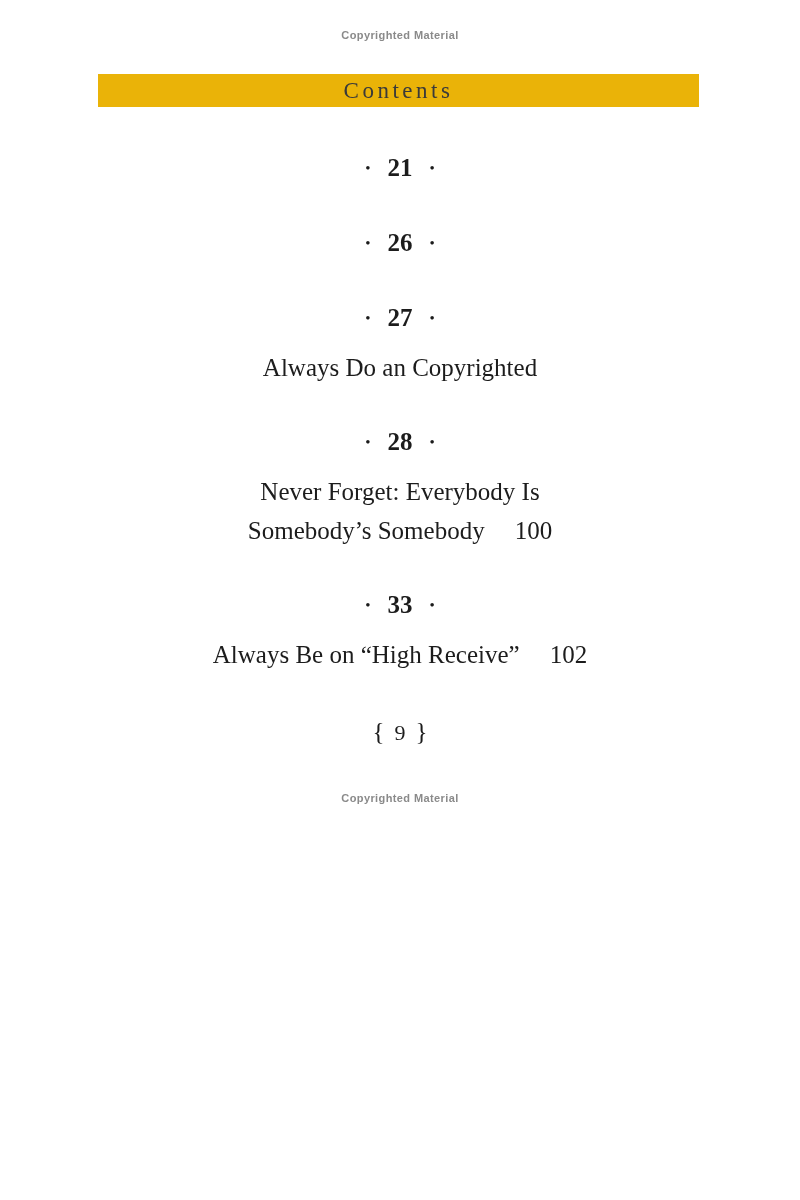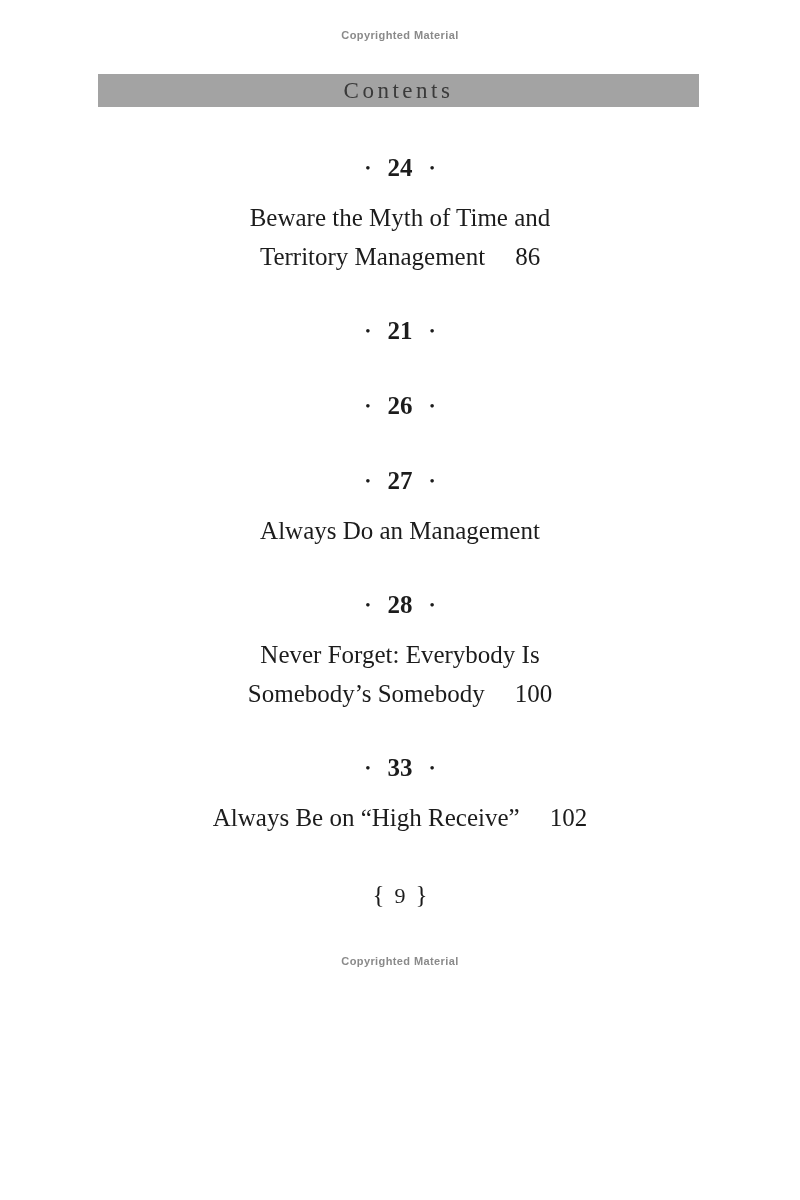--- a/index.html
+++ b/index.html
@@ -24,21 +24,21 @@
     letter-spacing: 0.4px;
     color: #8a8a8a;
   }
   .copyright.top { padding-top: 27px; }
   .copyright.bottom { margin-top: 42px; }
 
   .header-bar {
     width: 601px;
     height: 33px;
     margin: 31px 0 0 98px;
-    background: #a3a3a3;
+    background: #eab308;
     display: flex;
     align-items: center;
     justify-content: center;
   }
   .header-title {
     font-size: 23px;
     letter-spacing: 3.5px;
     color: #3a3a3a;
   }
 
@@ -82,50 +82,41 @@
 </head>
 <body>
 
 <div class="copyright top">Copyrighted Material</div>
 
 <div class="header-bar">
   <div class="header-title">Contents</div>
 </div>
 
 <div class="toc">
-  <section class="entry">
-    <div class="entry-number">
-      <span class="bullet left">•</span><span class="num">24</span><span class="bullet right">•</span>
-    </div>
-    <div class="entry-lines">
-        <div class="entry-title"><span>Beware the Myth of Time and</span></div>
-        <div class="entry-title"><span>Territory Management</span><span class="page-num">86</span></div>
-      </div>
-  </section>
 
   <section class="entry">
     <div class="entry-number">
       <span class="bullet left">•</span><span class="num">21</span><span class="bullet right">•</span>
     </div>
     <div class="entry-lines">
       </div>
   </section>
 
   <section class="entry">
     <div class="entry-number">
       <span class="bullet left">•</span><span class="num">26</span><span class="bullet right">•</span>
     </div>
   </section>
 
   <section class="entry">
     <div class="entry-number">
       <span class="bullet left">•</span><span class="num">27</span><span class="bullet right">•</span>
     </div>
     <div class="entry-lines">
-        <div class="entry-title"><span>Always Do an Management</span></div>
+        <div class="entry-title"><span>Always Do an Copyrighted</span></div>
       </div>
   </section>
 
   <section class="entry">
     <div class="entry-number">
       <span class="bullet left">•</span><span class="num">28</span><span class="bullet right">•</span>
     </div>
     <div class="entry-lines">
         <div class="entry-title"><span>Never Forget: Everybody Is</span></div>
         <div class="entry-title"><span>Somebody’s Somebody</span><span class="page-num">100</span></div>

